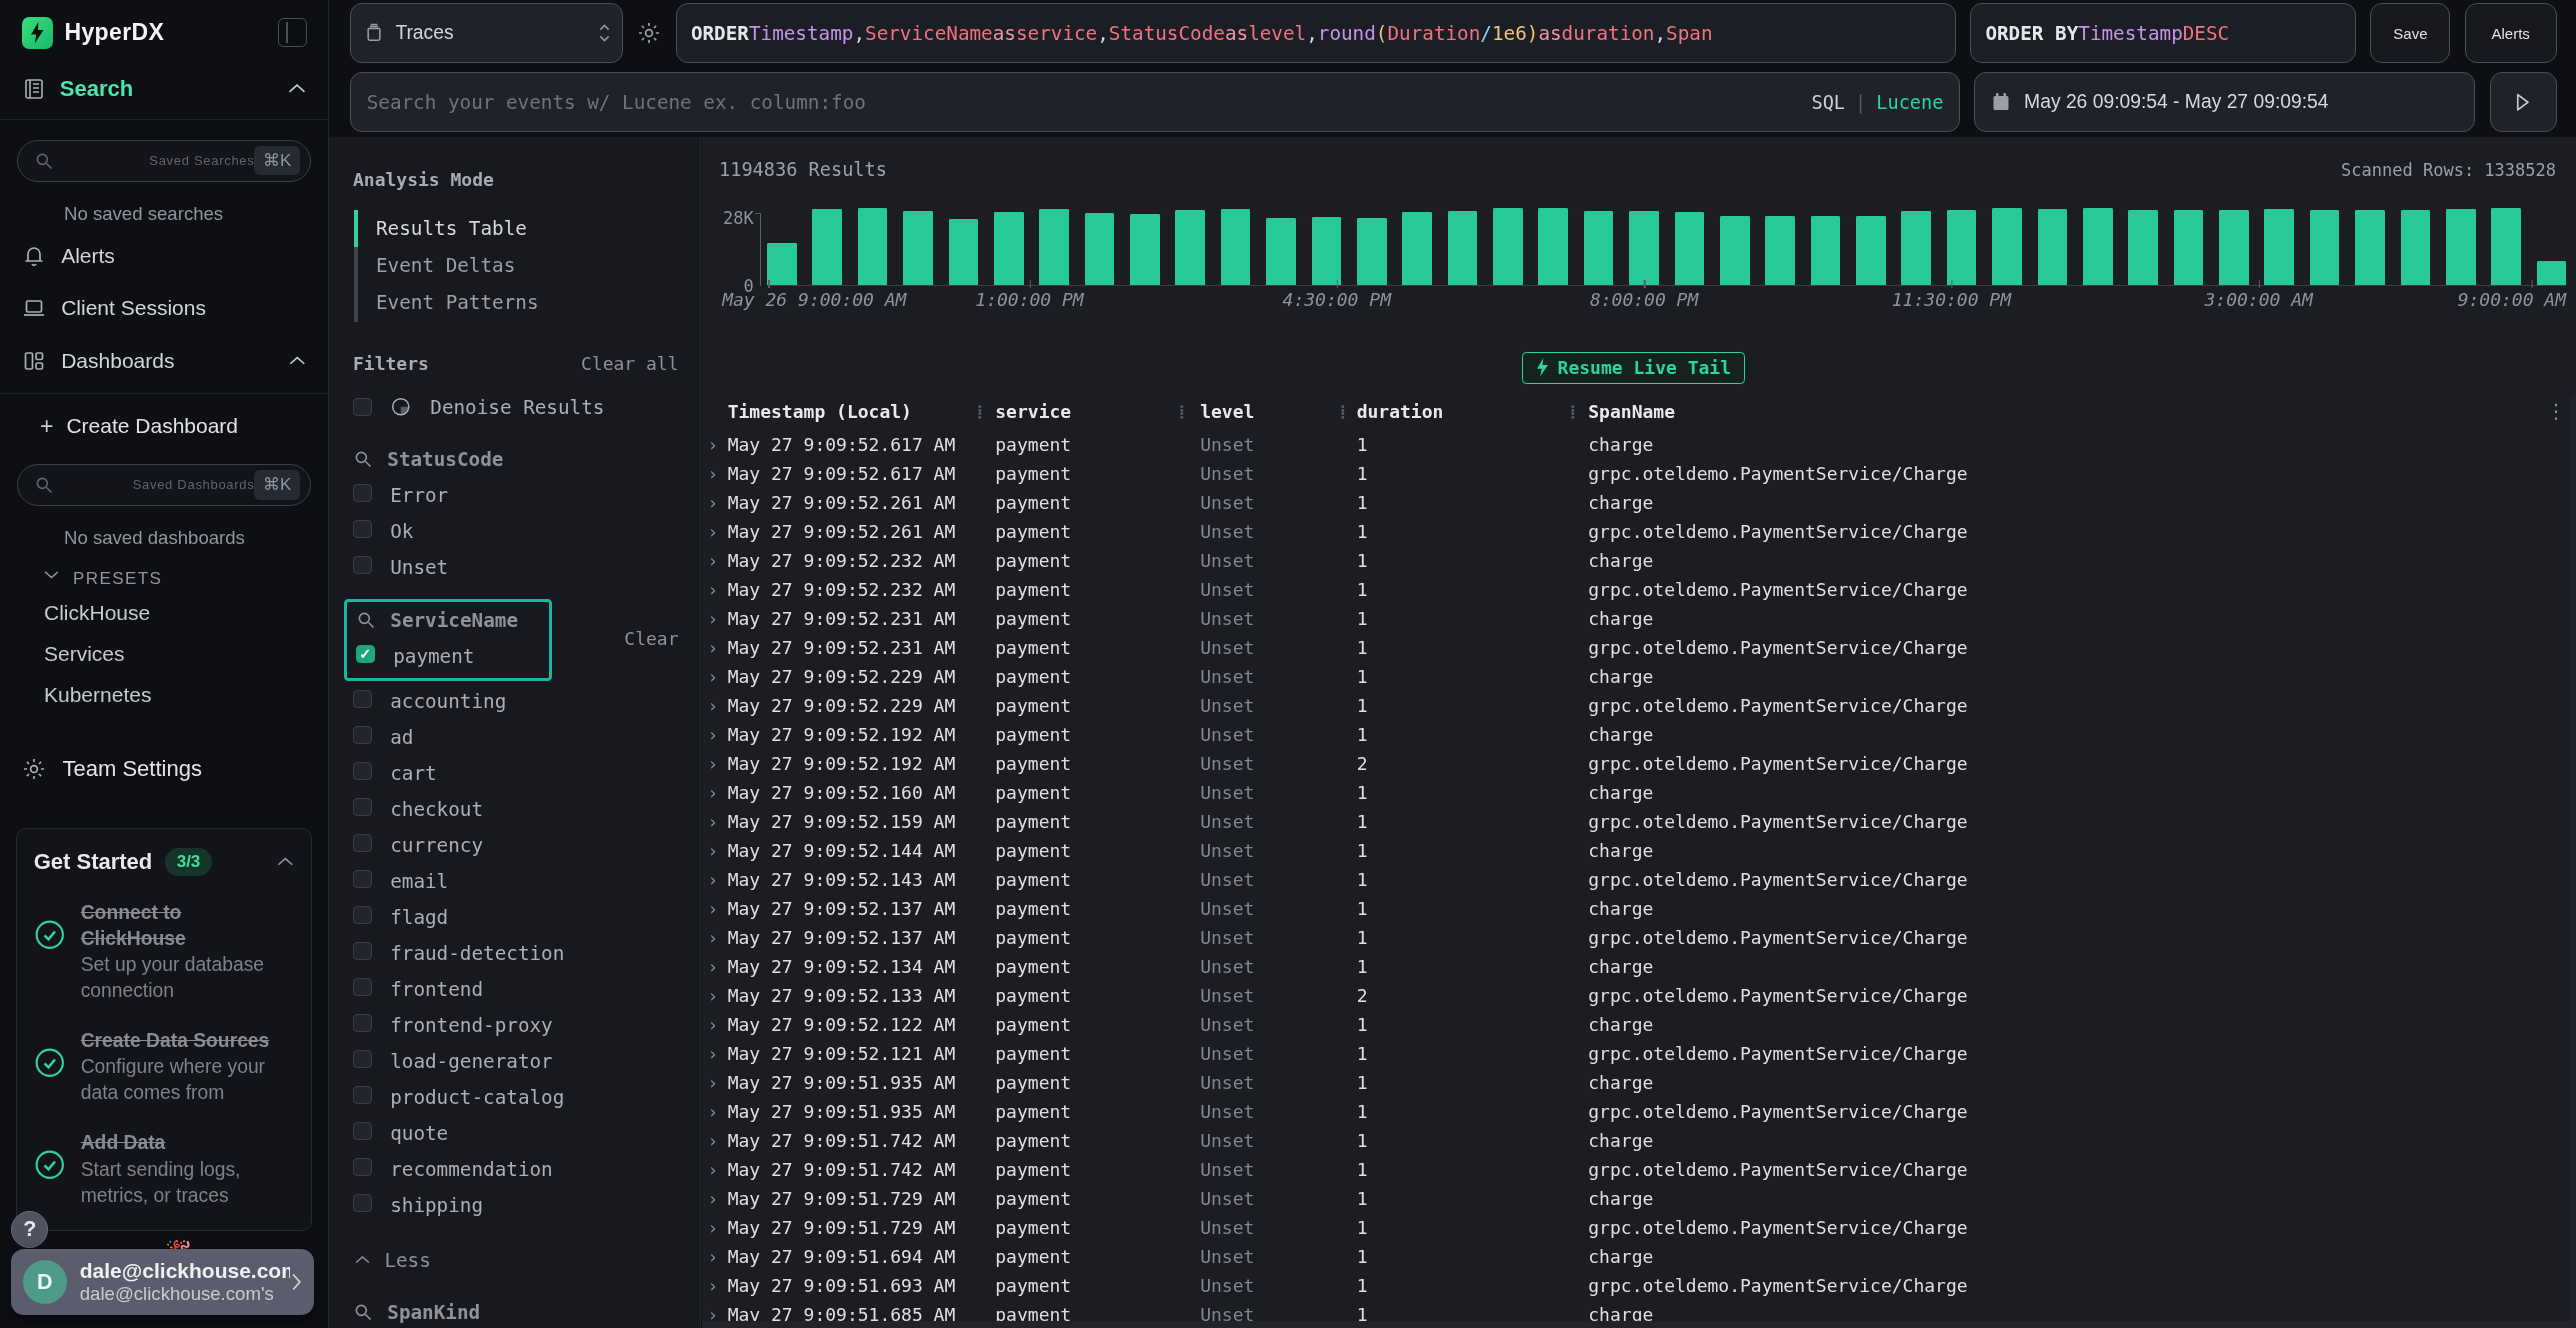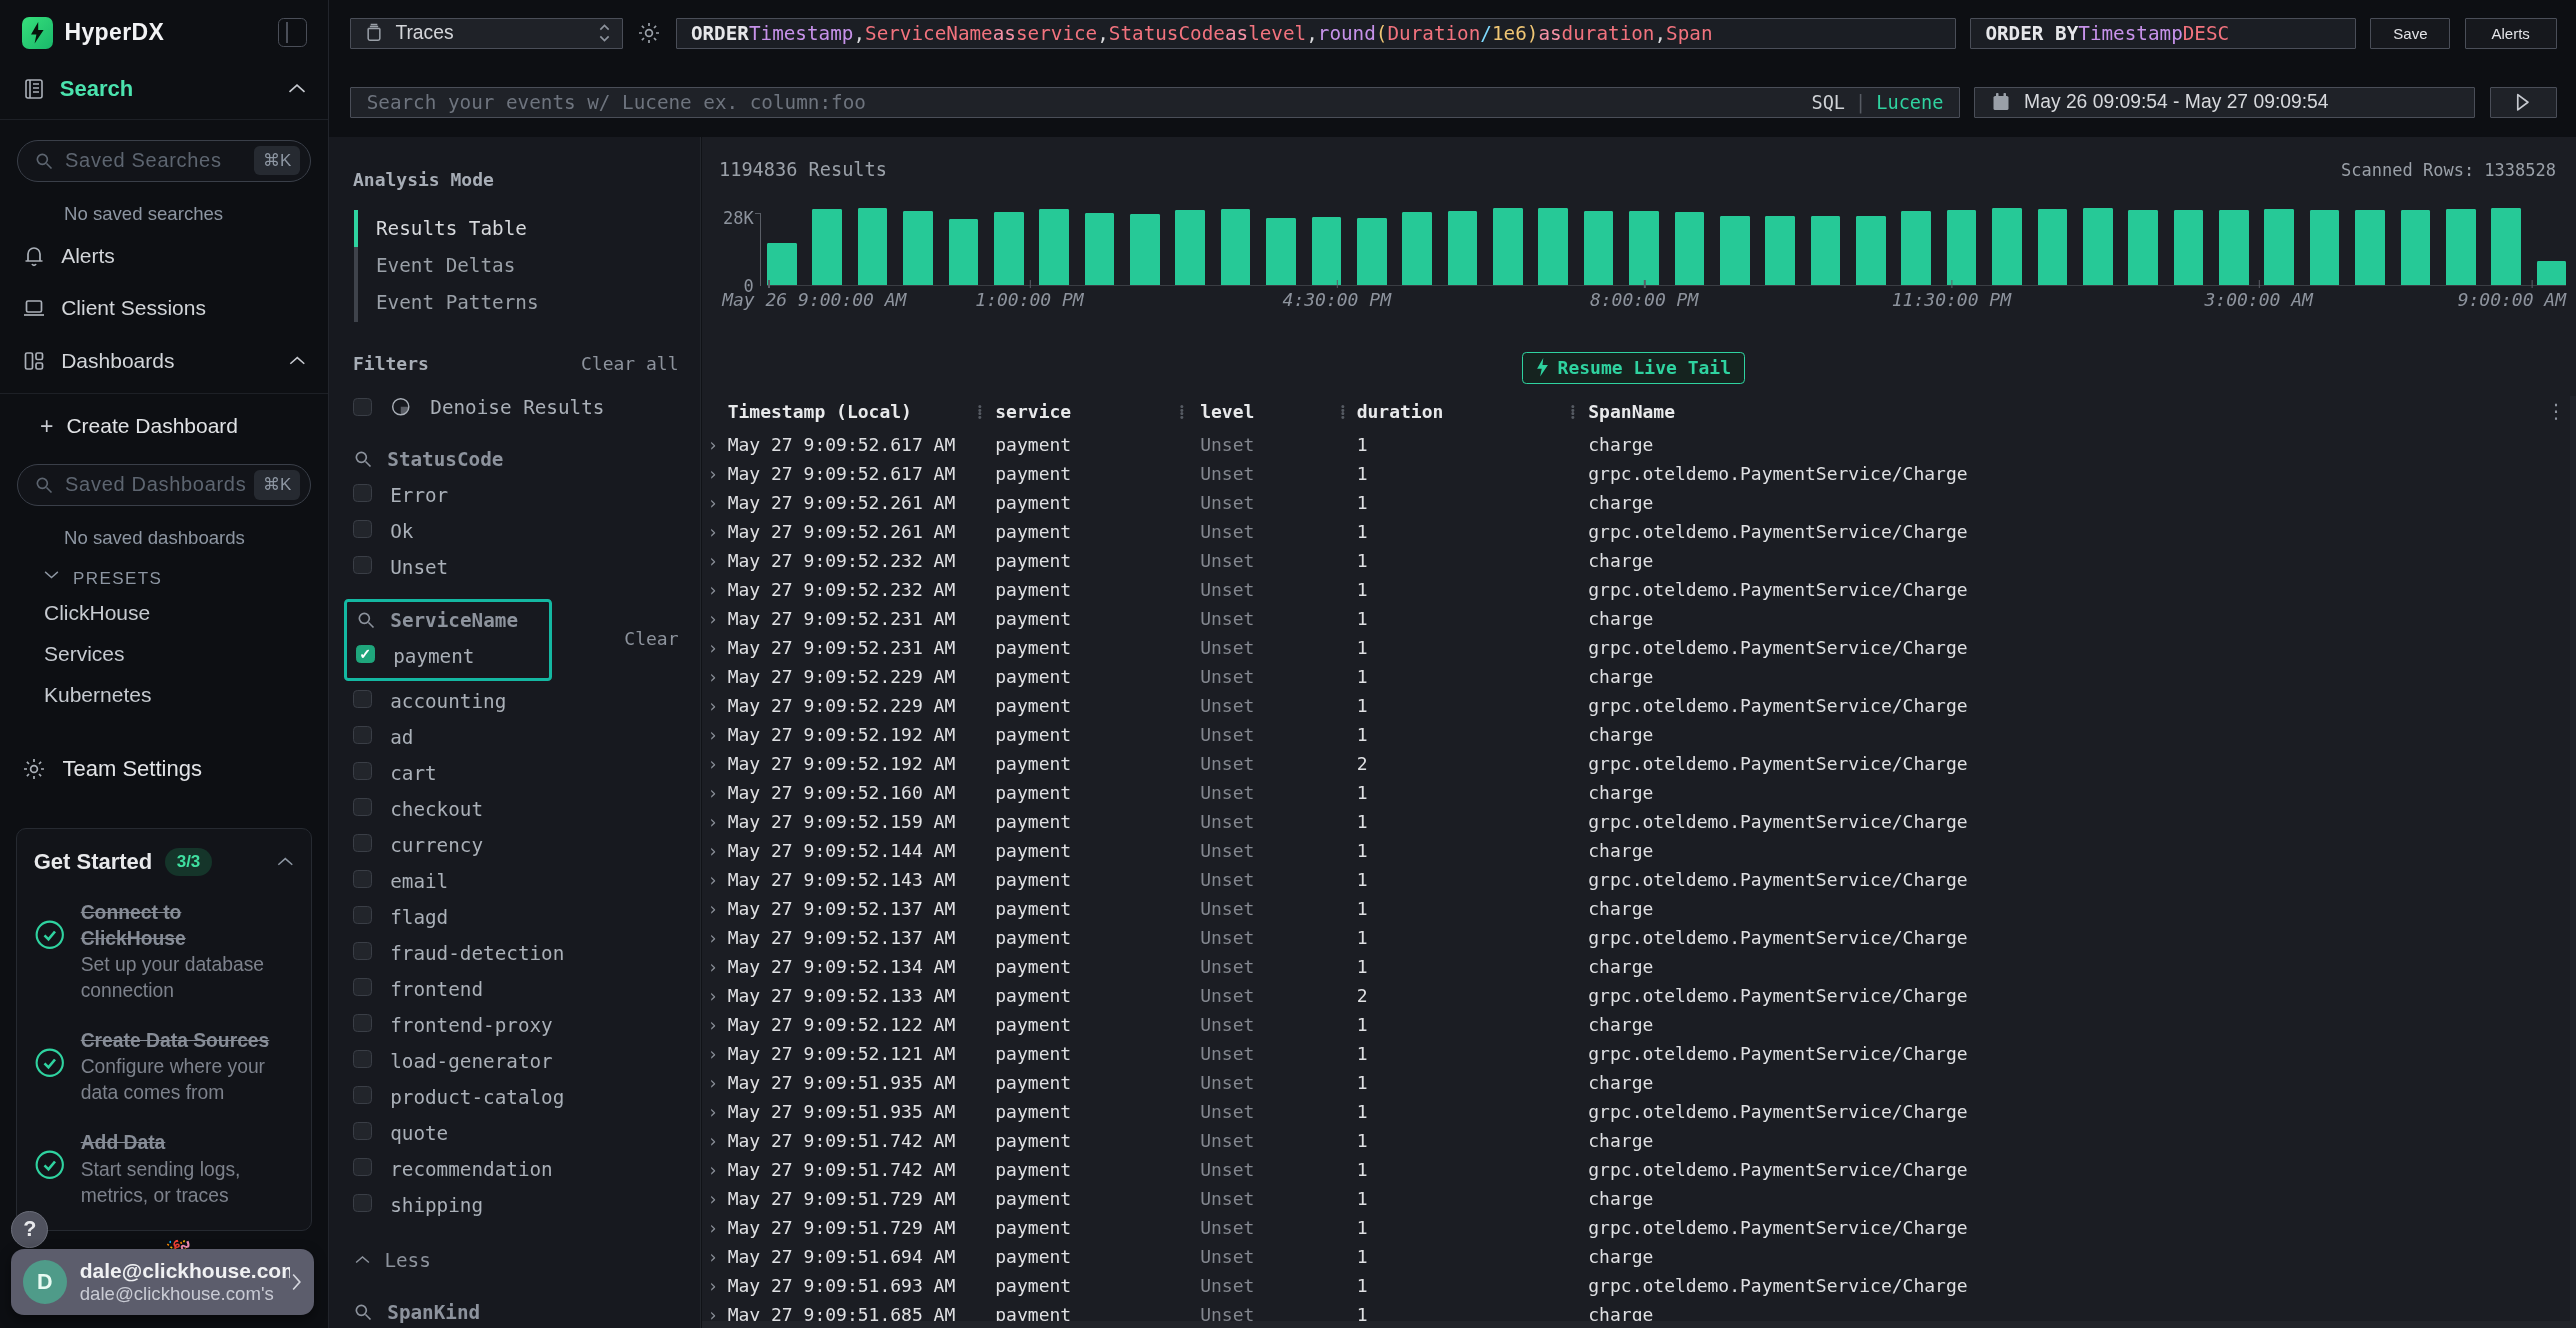--- a/index.html
+++ b/index.html
@@ -11,21 +11,21 @@
   .sidebar { position:absolute; left:0; top:0; width:329px; height:1328px; background:#0d0f13; border-right:0.7px solid #22252c; }
   .logo-row { display:flex; align-items:center; padding:17px 21.5px 7.2px 21.5px; }
   .logo-badge { width:31.5px; height:31.5px; border-radius:7.2px; background:linear-gradient(135deg,#37e07c,#19b86a); display:flex; align-items:center; justify-content:center; margin-right:11.4px; }
   .logo-badge svg { display:block; }
   .logo-text { font-size:23px; font-weight:bold; color:#f2f3f5; letter-spacing:0.4px; flex:1; }
   .collapse-btn { width:29px; height:29px; border:1.4px solid #4a4e58; border-radius:5.7px; position:relative; }
   .collapse-btn::after { content:""; position:absolute; left:7.9px; top:2.9px; bottom:2.9px; width:1.4px; background:#4a4e58; }
   .search-item { display:flex; align-items:center; padding:20px 21.5px 17px 21.5px; border-bottom:0.7px solid #1d2026; }
   .search-item .lbl { font-size:22px; font-weight:bold; color:#4be3ae; margin-left:14.3px; flex:1; }
   .pill-search { margin:20px 17px 0 17px; height:42px; border:0.7px solid #3a3f49; border-radius:715px; background:#121419; display:flex; align-items:center; padding:0 10px 0 15.7px; }
-  .pill-search .ph { flex:1; font-size:20px; color:#5d6570; letter-spacing:0.7px; margin-left:11.4px; }
+  .pill-search .ph { flex:1; font-size:13px; color:#5d6570; letter-spacing:0.7px; margin-left:11.4px;text-align:right; }
   .kbd { background:#262a31; color:#8d96a2; border-radius:5.7px; font-size:17px; padding:4.3px 8.6px; }
   .side-note { font-size:18.6px; color:#8d96a2; padding:21.5px 0 4.3px 64px; }
   .nav-item { display:flex; align-items:center; padding:14.3px 21.5px; color:#d2d5d9; }
   .nav-item .lbl { font-size:21px; margin-left:15.7px; flex:1; }
   .nav-sep { border-bottom:0.7px solid #1d2026; margin-top:5.7px; }
   .create-dash { display:flex; align-items:center; padding:18.6px 21.5px 4.3px 40px; color:#e0e2e5; font-size:21px; }
   .create-dash .plus { font-size:23px; color:#c7cad0; margin-right:13px; }
   .presets-row { display:flex; padding:15.7px 0 2.9px 43px; color:#8d96a2; font-size:17px; letter-spacing:1.4px; }
   .preset-item { font-size:21px; color:#c6cad0; padding:8.6px 0 8.6px 44px; }
   .team-row { display:flex; align-items:center; padding:40px 21.5px 7.2px 21.5px; color:#e2e4e7; }
@@ -44,21 +44,21 @@
   .hidden-emoji { position:absolute; left:165px; bottom:63px; font-size:21.5px; z-index:1; color:#3fe0a0; }
   .user-chip { position:absolute; left:11.4px; bottom:13px; width:303px; height:66px; background:#5c5d6c; border-radius:13px; display:flex; align-items:center; padding:0 11.4px; z-index:4; box-shadow:0 4.3px 13px rgba(0,0,0,.45); }
   .avatar { width:44px; height:44px; border-radius:50%; background:#4f9b89; color:#e8fbf3; font-weight:bold; font-size:21.5px; display:flex; align-items:center; justify-content:center; }
   .user-texts { margin-left:13px; flex:1; overflow:hidden; }
   .user-email { font-size:21px; font-weight:bold; color:#f0f1f3; white-space:nowrap; }
   .user-sub { font-size:18.6px; color:#c9cbd4; white-space:nowrap; }
   .user-chev { color:#d5d7de; }
 
   
   .topbar { position:absolute; left:329px; top:0; width:2247px; height:66px; background:#0d0f13; display:flex; align-items:center; gap:14.3px; padding:0 19.3px 0 21px; }
-  .box { background:#1f2228; border:0.7px solid #4a4e58; border-radius:1px; height:31px; display:flex; align-items:center; }
+  .box { background:#1f2228; border:0.7px solid #4a4e58; border-radius:12px; height:60px; display:flex; align-items:center; }
   .src-select { width:273px; padding:0 11.4px 0 13px; color:#d4d6da; font-size:19.3px; }
   .src-select .lbl { margin-left:11.4px; flex:1; }
   .gear-btn { color:#9aa0a8; display:flex; }
   .sql-box { flex:1; overflow:hidden; white-space:nowrap; padding:0 14.3px; font-size:19.3px; background:#1b1e24; }
   .order-box { width:386px; padding:0 14.3px; font-size:19.3px; overflow:hidden; white-space:nowrap; background:#1b1e24; }
   .btn { justify-content:center; color:#e3e4e8; font-size:15px; background:#16181d; }
   .btn.save { width:80px; } .btn.alerts { width:92px; }
   .tok-kw { color:#e6e7ea; font-weight:bold; }
   .tok-purple { color:#c792ea; }
   .tok-ident { color:#f2737e; }

